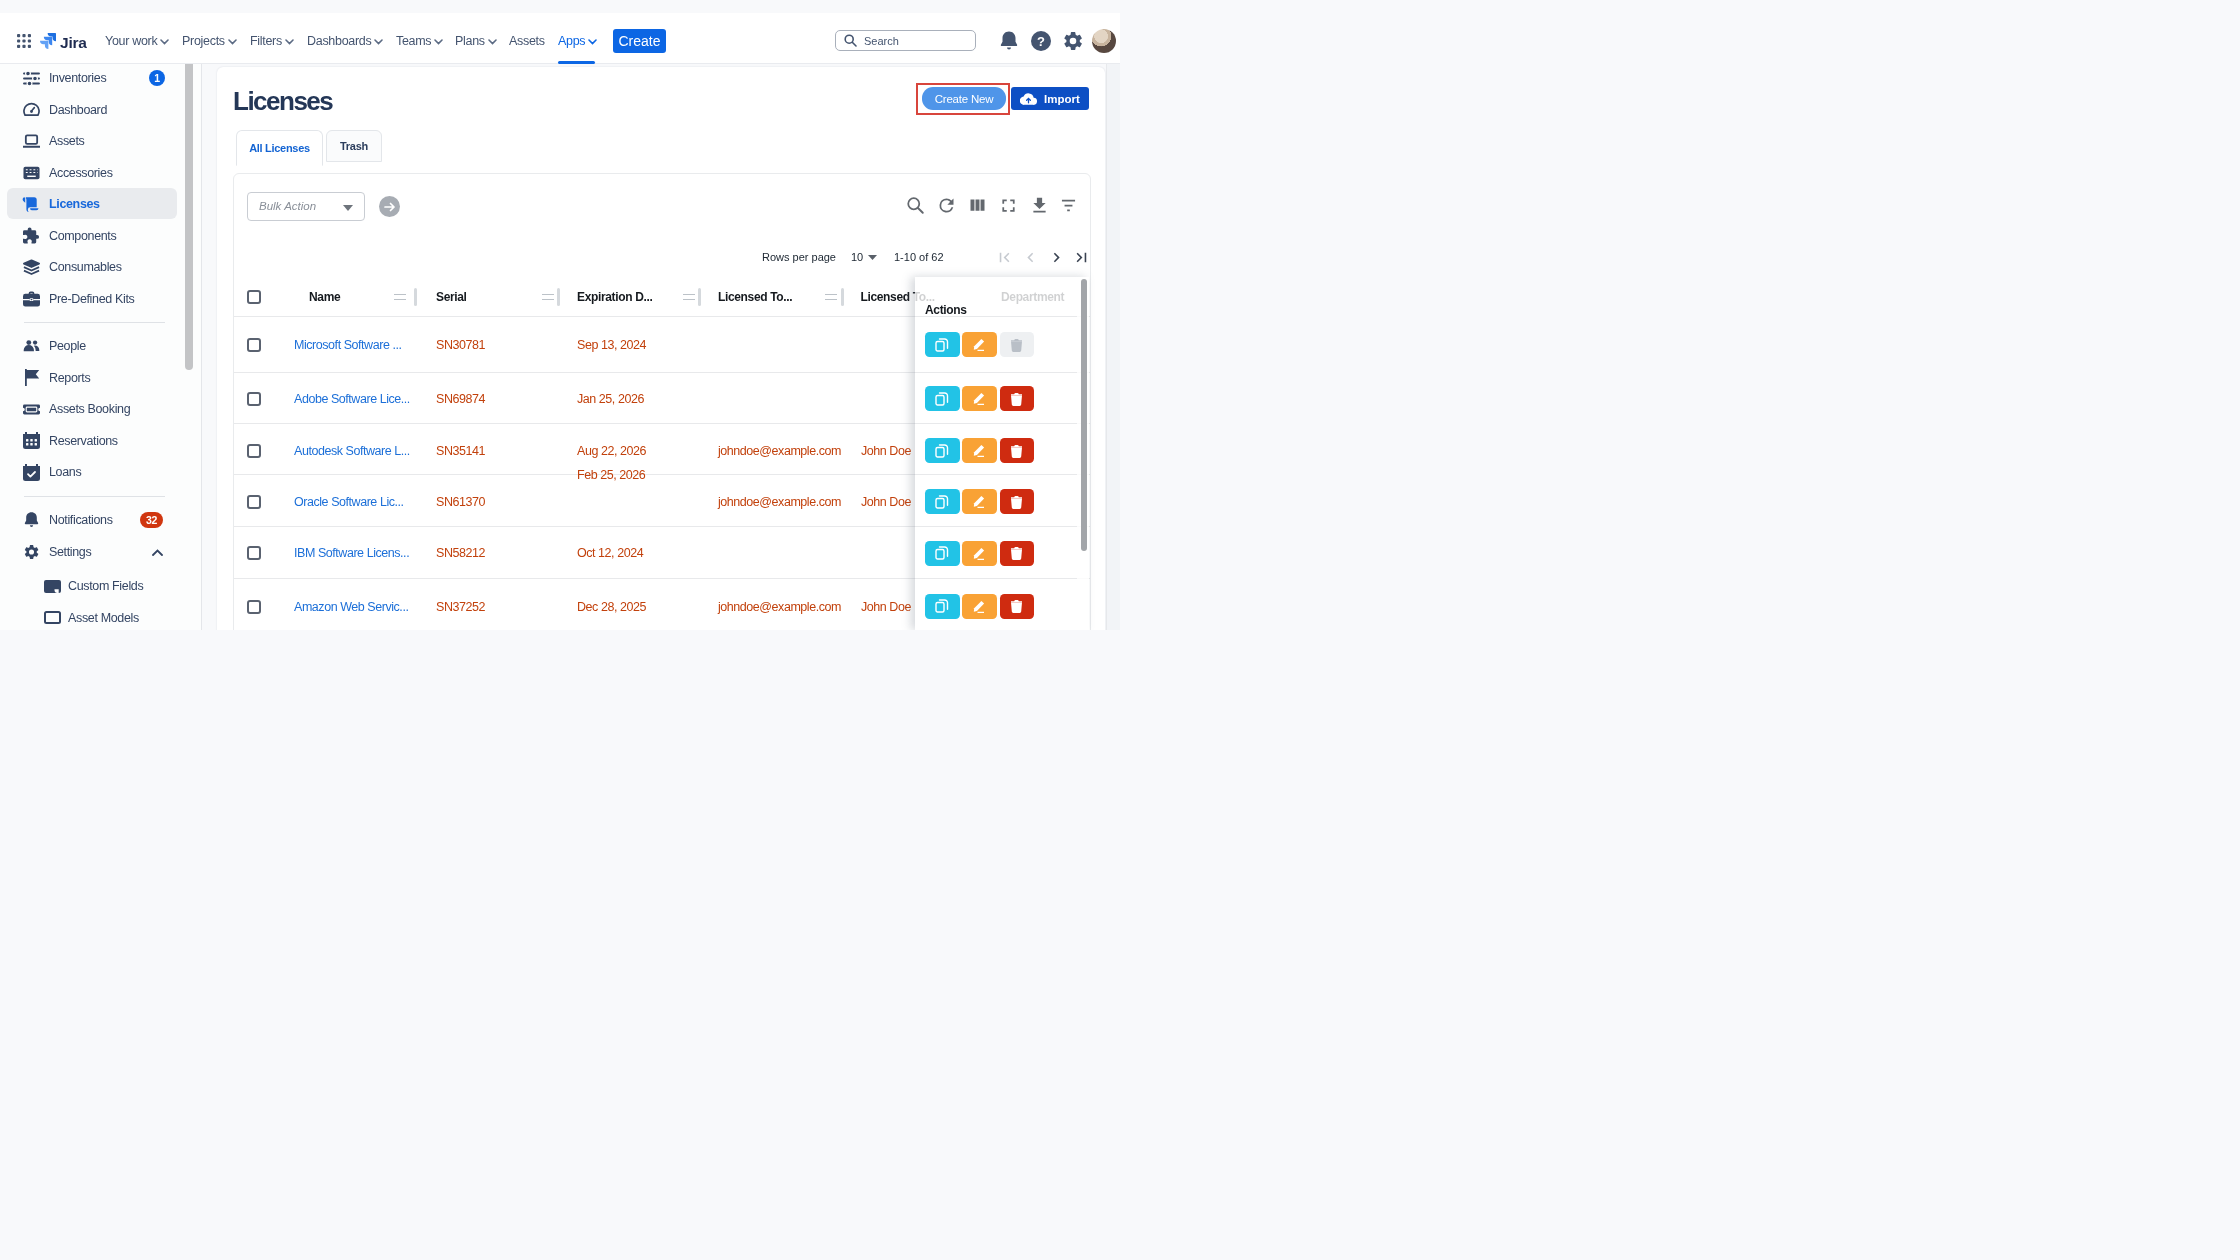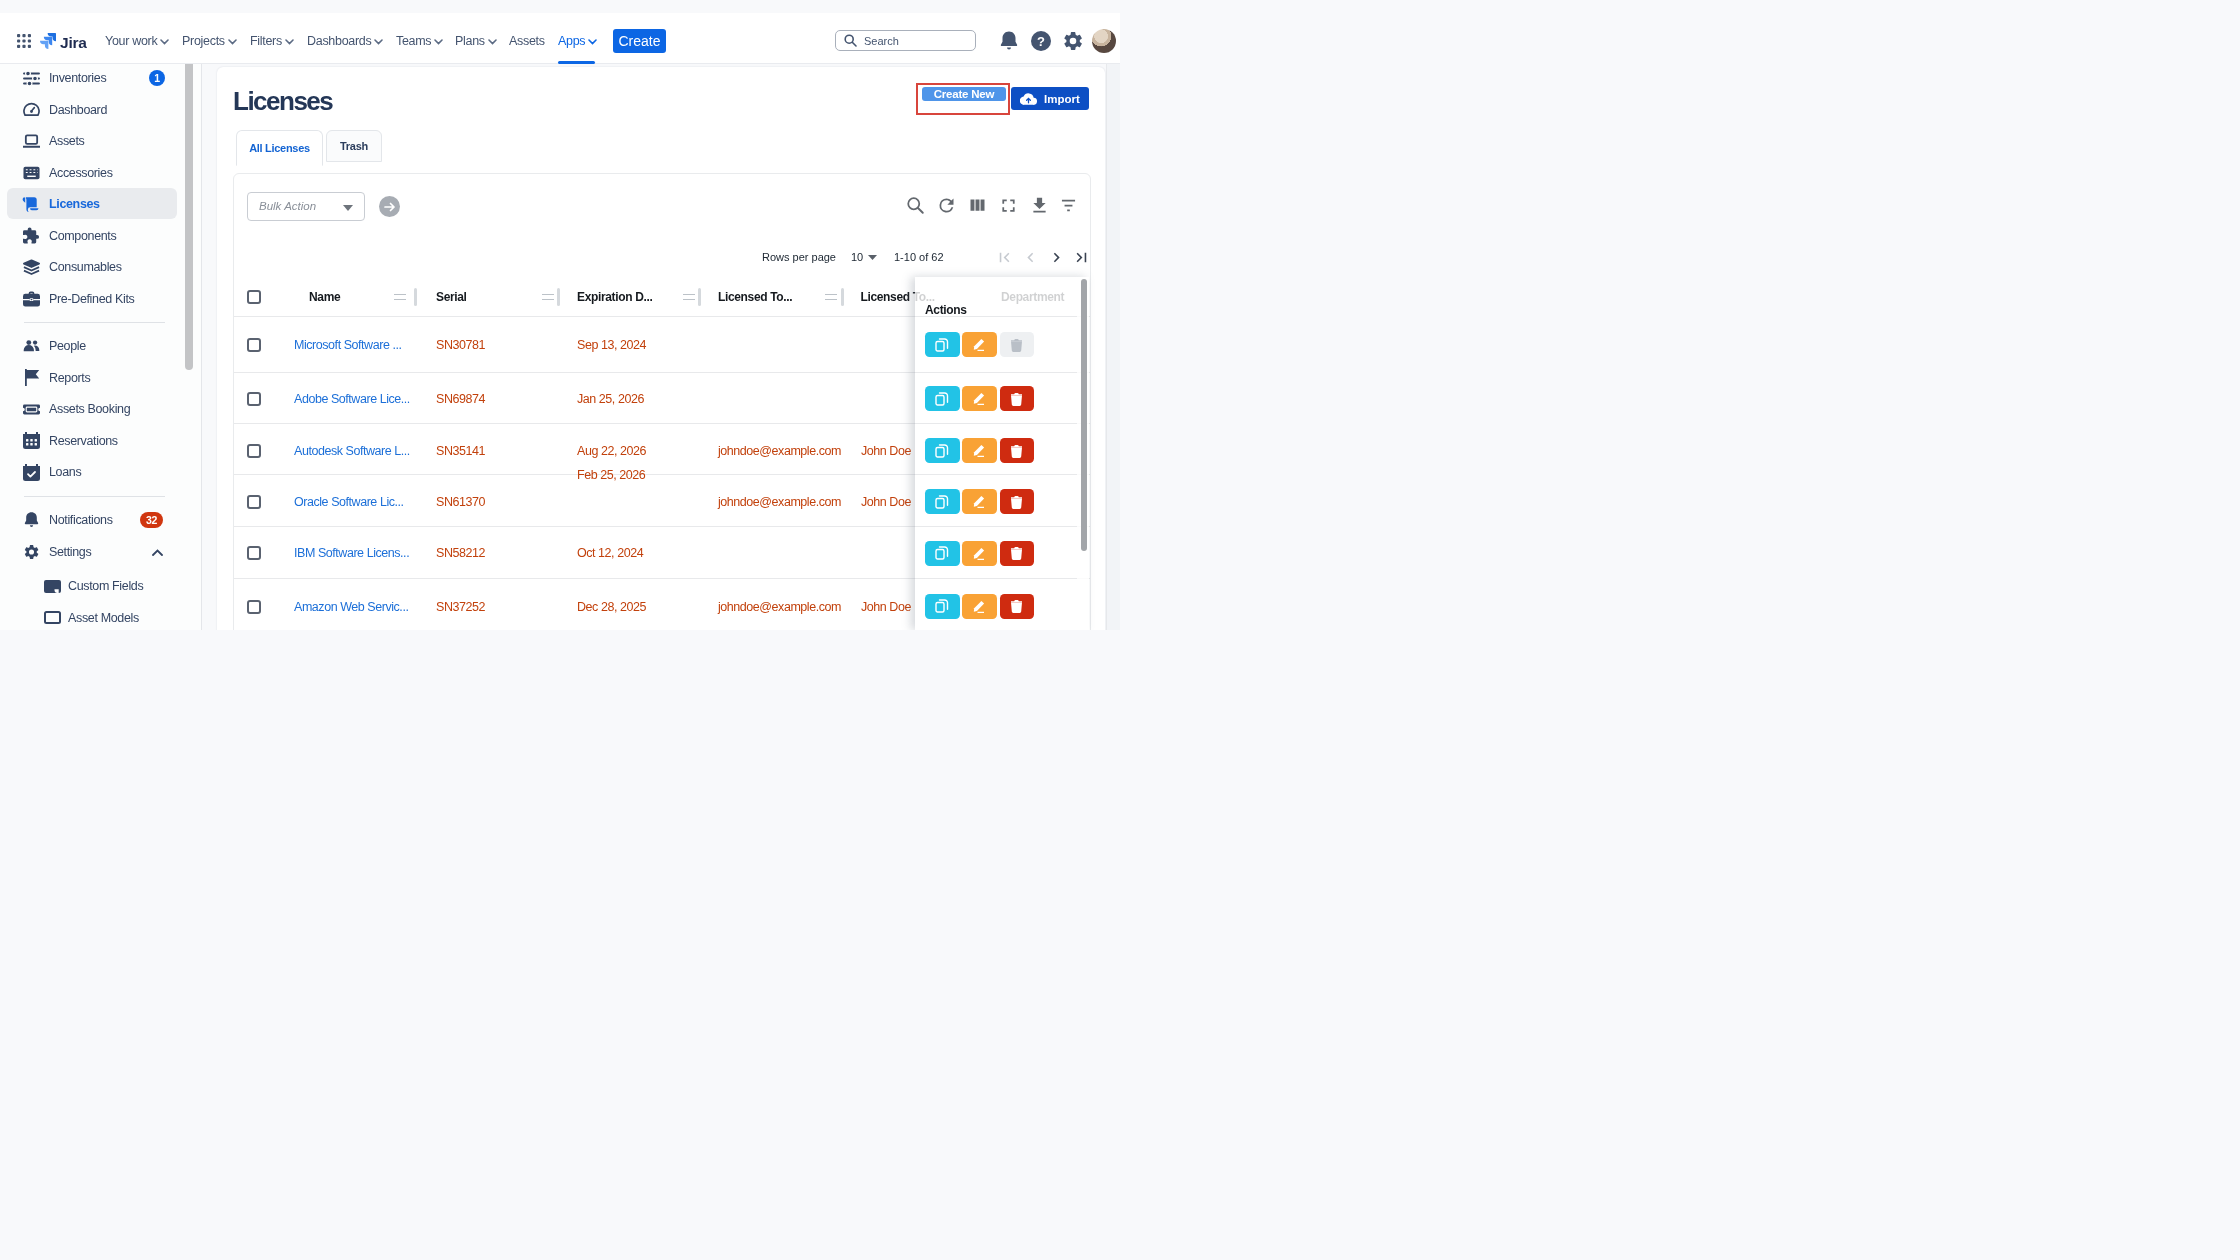--- a/index.html
+++ b/index.html
@@ -28,21 +28,21 @@
 .sdiv { position:absolute; left:24px; width:141px; border-top:1px solid #dfe2e6; }
 #sbar { position:absolute; left:185px; top:8px; width:8px; height:310px; background:#c3c4c6; border-radius:4px; }
 .badge1 { position:absolute; left:149px; width:16px; height:16px; background:#0c66e4; border-radius:50%; color:#fff; font-size:10.5px; font-weight:700; display:flex; align-items:center; justify-content:center; }
 .badge32 { position:absolute; left:140px; width:23px; height:16px; background:#d0360f; border-radius:8px; color:#fff; font-size:10.5px; font-weight:700; display:flex; align-items:center; justify-content:center; }
 
 
 #rstrip { position:absolute; left:1106px; top:52px; width:14px; height:578px; background:#f2f4f7; border-left:1px solid #e7e9ec; }
 #card { position:absolute; left:217px; top:67px; width:888px; height:600px; background:#fff; border-radius:6px; box-shadow:0 0 2px rgba(9,30,66,.13); }
 #h1 { position:absolute; left:233px; top:86px; font-size:26px; font-weight:600; color:#243757; letter-spacing:-1.5px; }
 #redbox { position:absolute; left:916px; top:82.5px; width:94px; height:32px; border:2px solid #d8453c; }
-#createnew { position:absolute; left:922px; top:87px; width:84px; height:14px; background:#4f95e9; border-radius:3px; color:#fff; font-size:11.5px; letter-spacing:-0.2px; font-weight:700; display:flex; align-items:center; justify-content:center; }
+#createnew { position:absolute; left:922px; top:87px; width:84px; height:23px; background:#4f95e9; border-radius:11px; color:#fff; font-size:11.5px; letter-spacing:-0.2px; font-weight:400; display:flex; align-items:center; justify-content:center; }
 #importbtn { position:absolute; left:1011px; top:87px; width:78px; height:23px; background:#0d4fc4; border-radius:3px; color:#fff; font-size:11.5px; font-weight:600; display:flex; align-items:center; justify-content:center; gap:7px; }
 .tab { position:absolute; top:130px; height:32px; border:1px solid #e3e6ea; border-radius:6px 6px 0 0; display:flex; align-items:center; justify-content:center; font-size:11px; letter-spacing:-0.3px; }
 #tab1 { left:236px; width:87px; background:#fff; color:#1464d3; font-weight:600; border-bottom:1px solid #fff; height:36px; }
 #tab2 { left:326px; width:56px; background:#fafbfc; color:#2c3e5d; font-weight:600; }
 #panel { position:absolute; left:233px; top:173px; width:858px; height:470px; background:#fff; border:1px solid #e9ebed; border-radius:6px; }
 
 
 #bulk { position:absolute; left:247px; top:192px; width:118px; height:29px; border:1px solid #c9cdd3; border-radius:4px; }
 #bulk span { position:absolute; left:11px; top:7px; font-style:italic; color:#8a9099; font-size:11.5px; }
 #gobtn { position:absolute; left:379px; top:196px; width:21px; height:21px; border-radius:50%; background:#a7acb3; display:flex; align-items:center; justify-content:center; }

